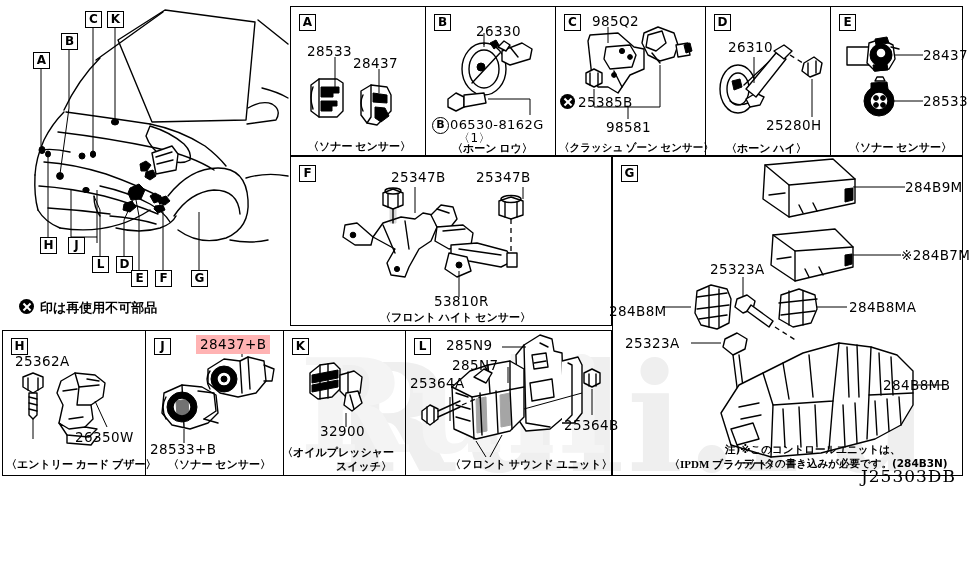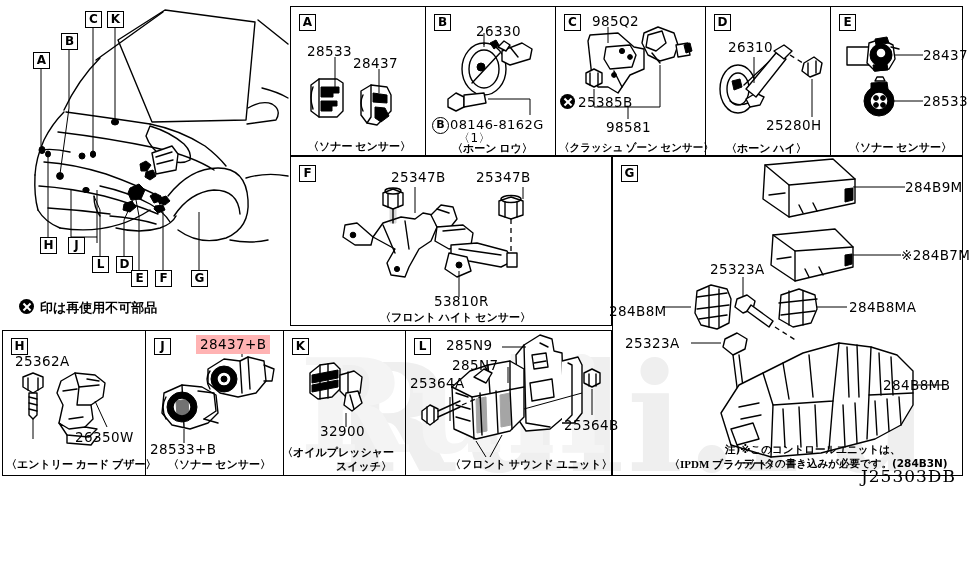--- a/index.html
+++ b/index.html
@@ -290,21 +290,21 @@
           <path class="sf" d="M22 92 L30 86 L38 90 L38 100 L30 104 L22 100 Z"></path>
           <path class="s" d="M38 92 L58 88"></path>
           <path class="s" d="M38 98 L58 94"></path>
           <path class="sf" d="M38 88 L58 86 L60 96 L38 100 Z"></path>
         </g>
         <path class="th" d="M58 40 L58 36 M58 26 L58 38"></path>
         <path class="th" d="M62 92 L104 92 L104 108"></path>
       </svg>
       <div class="pn" style="left:50px; top:16px;">26330</div>
       <div class="tag" style="left:6px; top:110px; border-radius:50%; font-size:11px; line-height:14px;">B</div>
-      <div class="pn" style="left:24px; top:110px; font-size:13px;">08146-8162G</div>
+      <div class="pn" style="left:24px; top:110px; font-size:13px;">06530-8162G</div>
       <div class="pn" style="left:32px; top:123px; font-size:12px;">〈1〉</div>
       <div class="cap" style="left:26px; top:134px;">〈ホーン  ロウ〉</div>
     </div>
 
     <div class="panel bl bt bb" style="left:555px; top:6px; width:150px; height:150px;">
       <div class="tag" style="left:8px; top:7px;">C</div>
       <svg class="art" style="left:0; top:0;" width="150" height="150">
 
         <g>
           <path class="sf" d="M32 34 L34 28 L62 26 L78 40 L88 42 L88 62 L74 68 L62 86 L52 80 L42 80 L36 70 L34 52 Z"></path>

